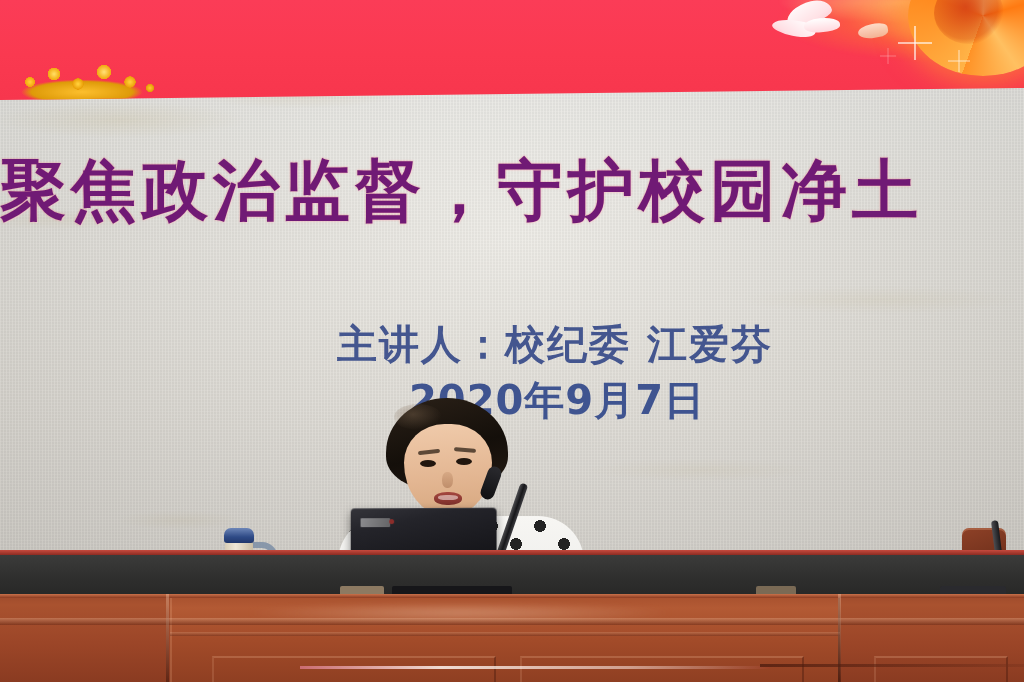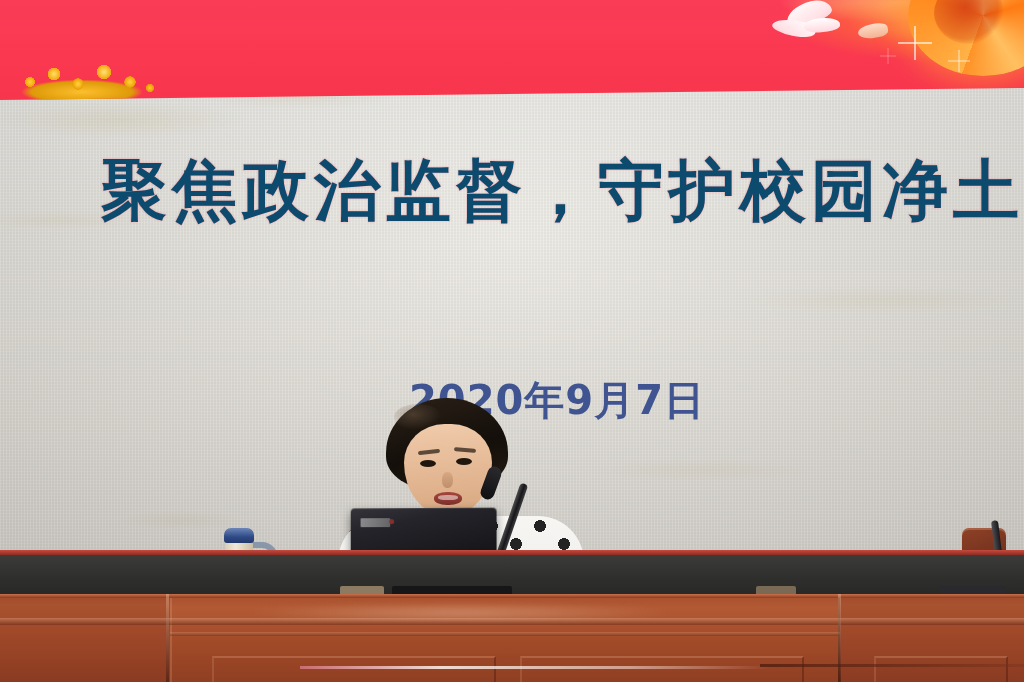--- a/index.html
+++ b/index.html
@@ -105,23 +105,23 @@
       radial-gradient(circle 8px at 70px 32px,#ffd44e,#e19d16 70%,transparent 72%),
       radial-gradient(circle 10px at 96px 20px,#ffe183,#eaa921 70%,transparent 72%),
       radial-gradient(circle 8px at 122px 30px,#ffd34c,#e3a019 70%,transparent 72%),
       radial-gradient(circle 6px at 142px 36px,#fdc93f,#d99615 70%,transparent 72%),
       radial-gradient(ellipse 78px 16px at 74px 40px,#f6bf3d,#d79a18 65%,transparent 78%);
     filter:saturate(1.12);
   }
 
   
   .slide-title{
-    position:absolute;left:0;top:158px;width:1024px;text-align:right;
+    position:absolute;left:0;top:158px;width:1024px;text-align:left;
     font-size:66px;line-height:1;font-weight:700;letter-spacing:5px;
-    color:#0c4a6e;
+    color:#701a75;
     text-shadow:0 0 2px rgba(241,61,81,.55), 1px 1px 0 rgba(255,255,255,.25);
     white-space:nowrap;
   }
   .slide-sub{
     position:absolute;left:0;top:322px;width:1024px;text-align:center;
     padding-left:86px;box-sizing:border-box;
     font-size:40px;line-height:1.14;font-weight:600;letter-spacing:2px;
     color:#44568f;white-space:nowrap;
   }
   .slide-date{
@@ -380,20 +380,21 @@
       <div class="wingB"></div>
       <div class="body"></div>
     </div>
     <div class="dove2">
       <div class="body"></div>
     </div>
     <div class="gold-orn"></div>
   </div>
 
   <div class="slide-title">聚焦政治监督，守护校园净土</div>
+  <div class="slide-sub">主讲人：校纪委 江爱芬</div>
   <div class="slide-date">2020年9月7日</div>
 
   <div class="person">
     <div class="hair"></div>
     <div class="face"></div>
     <div class="brow l"></div>
     <div class="brow r"></div>
     <div class="eye l"></div>
     <div class="eye r"></div>
     <div class="nose"></div>

